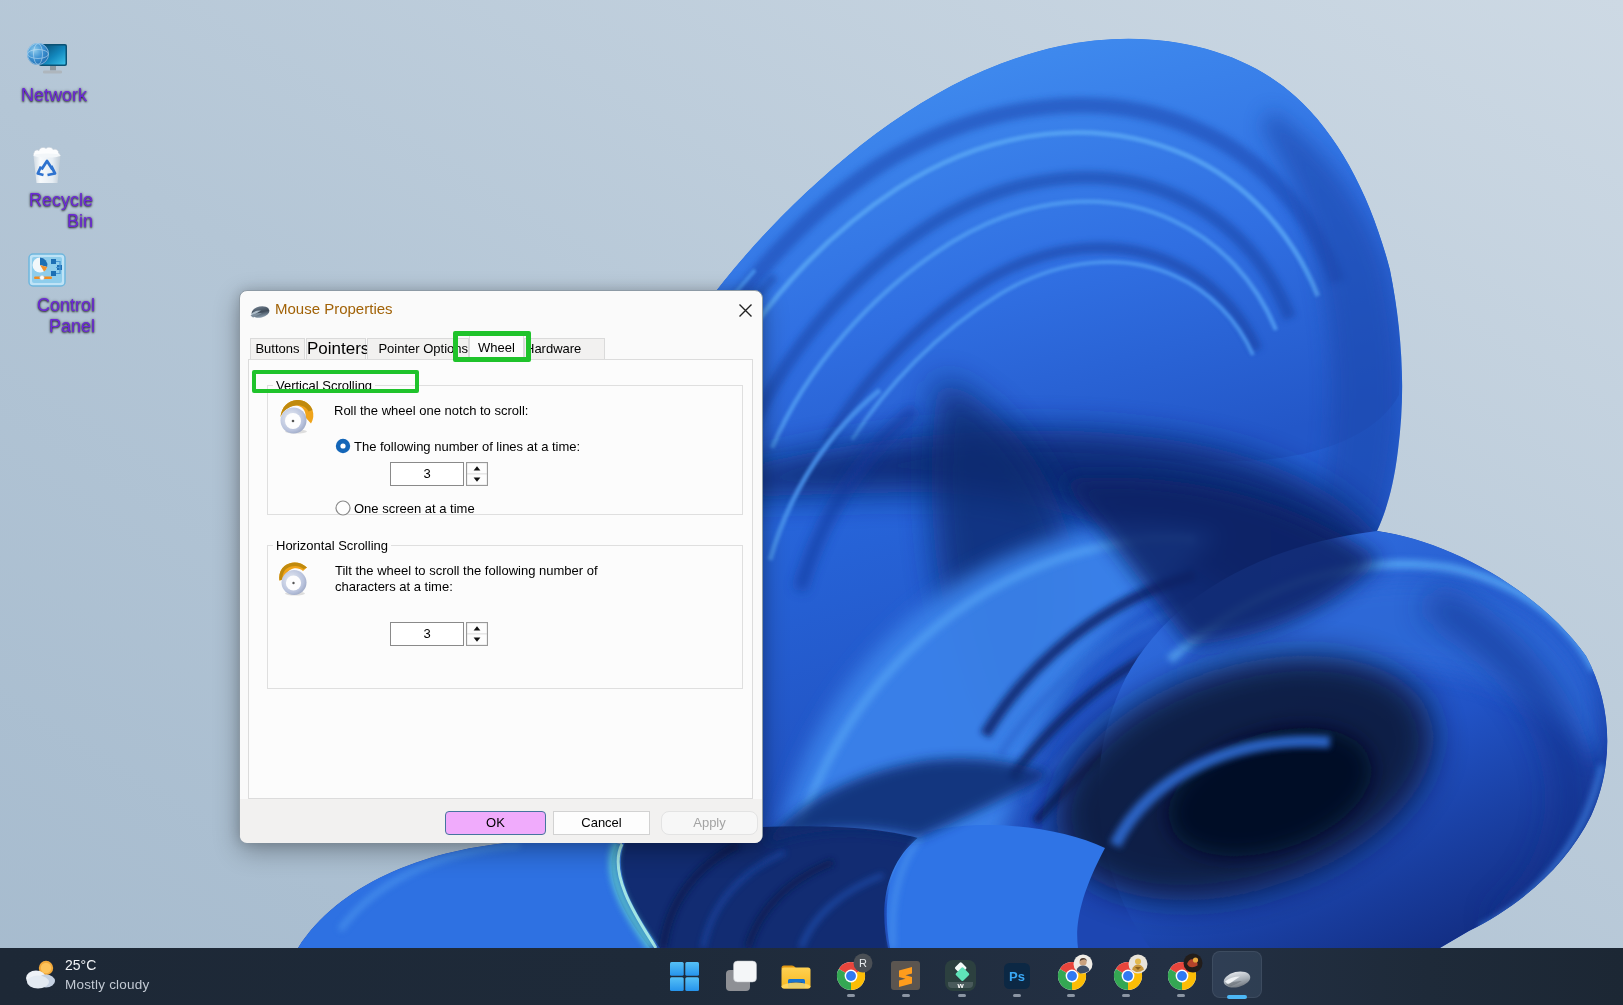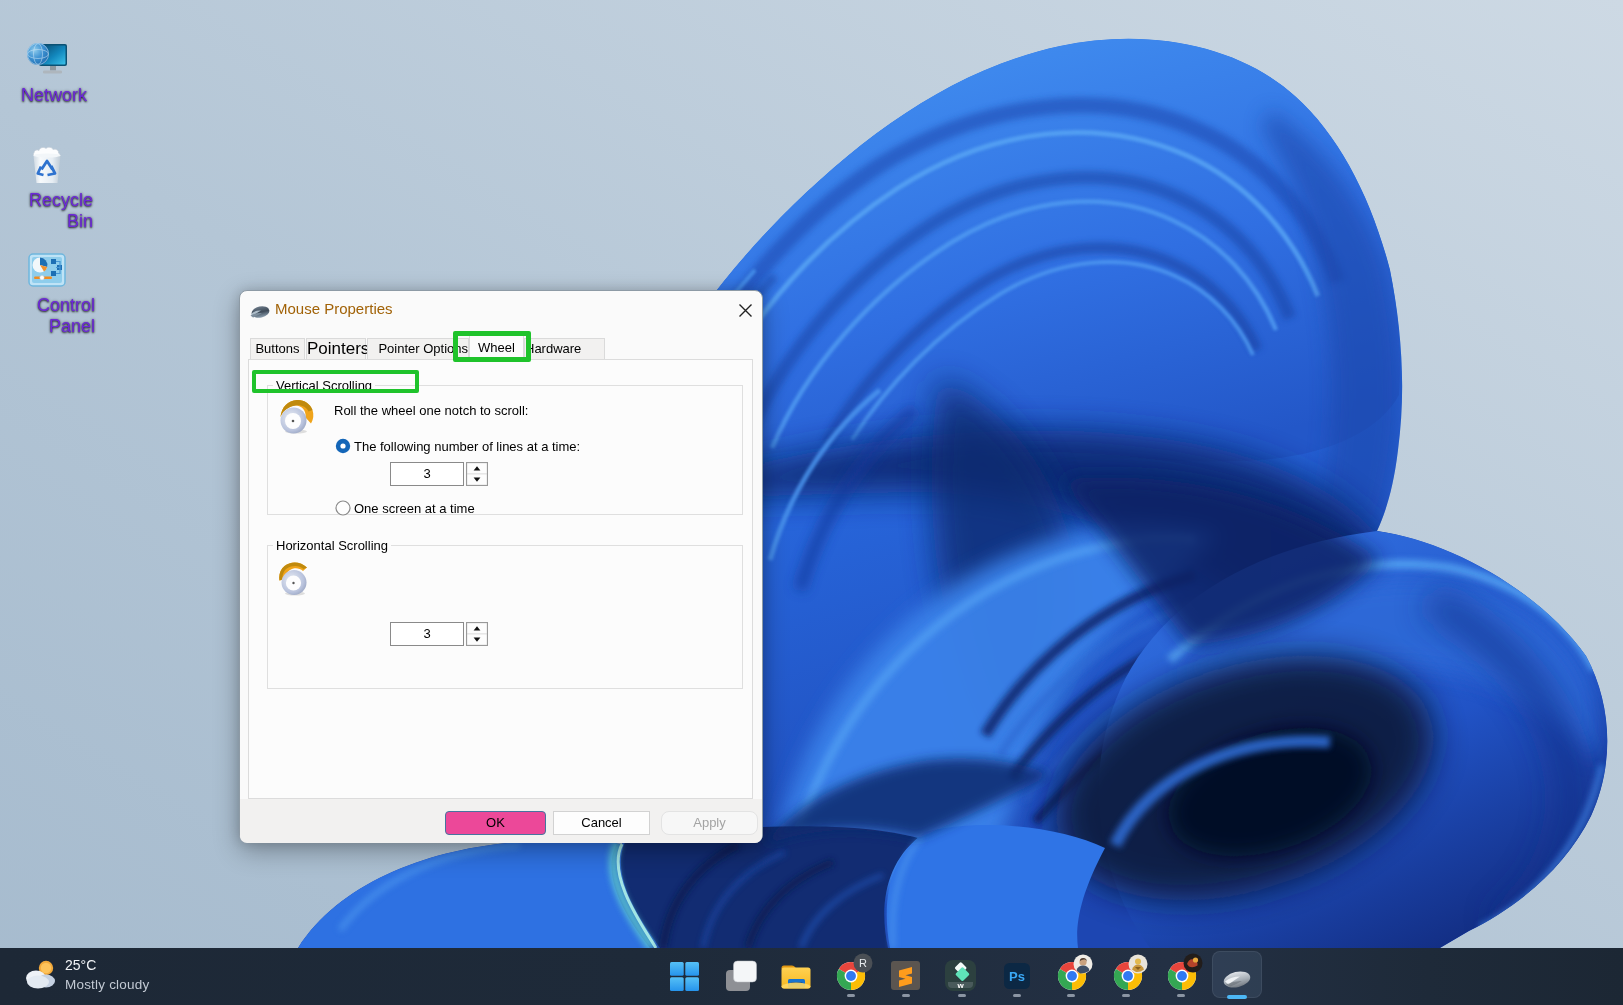--- a/index.html
+++ b/index.html
@@ -247,31 +247,32 @@
   <div class="abs" style="left:27px;top:254px;width:476px;height:144px;border:1px solid #dfdfdf;box-sizing:border-box"></div>
   <div class="abs" style="left:33px;top:247px;background:#fcfcfc;padding:0 3px;font-size:13px">Horizontal Scrolling</div>
   <svg class="abs" style="left:39px;top:270px" width="36" height="36" viewBox="0 0 36 36">
     <ellipse cx="16" cy="32.5" rx="10" ry="2" fill="#000" opacity="0.12"></ellipse>
     <path d="M28,6.5 C22,0.5 12,-0.5 5.5,5 C1.5,8.5 -0.5,13.5 0.5,19.5 L7.5,17.5 C7,12.5 9.5,8.5 14.5,7.5 C18,6.8 21.5,7.8 24,10 Z" fill="#f0a41b"></path>
     <path d="M28,6.5 C22,0.5 12,-0.5 5.5,5 C1.5,8.5 -0.5,13.5 0.5,19.5 L3.5,18.5 C3,12.5 6,7 12,5.5 C16.5,4.4 21,5 24.5,8 Z" fill="#c08a0e"></path>
     <circle cx="15" cy="21.5" r="12.5" fill="url(#whl)"></circle>
     <circle cx="14.5" cy="22" r="7.6" fill="#fdfdfe"></circle>
     <circle cx="14.5" cy="22" r="1.2" fill="#555"></circle>
   </svg>
+  <div class="abs" style="left:95px;top:272px;width:285px;line-height:16px">Tilt the wheel to scroll the following number of characters at a time:</div>
   <div class="abs" style="left:150px;top:331px;width:74px;height:24px;background:#fff;border:1px solid #8a8a8a;box-sizing:border-box;text-align:center;line-height:22px">3</div>
   <div class="abs" style="left:226px;top:331px;width:22px;height:24px;background:#f4f4f4;border:1px solid #999;box-sizing:border-box">
     <svg width="20" height="22" viewBox="0 0 20 22">
       <rect x="0" y="0" width="20" height="11" fill="#fdfdfd" stroke="#c9c9c9" stroke-width="0.5"></rect>
       <rect x="0" y="11" width="20" height="11" fill="#fdfdfd" stroke="#c9c9c9" stroke-width="0.5"></rect>
       <path d="M10 3.2 L13.4 7.6 L6.6 7.6 Z" fill="#111"></path>
       <path d="M10 18.8 L13.4 14.4 L6.6 14.4 Z" fill="#111"></path>
     </svg>
   </div>
 
-  <div class="abs" style="left:205px;top:520px;width:101px;height:24px;background:#ec4899;border:1px solid #46749e;border-radius:4px;box-sizing:border-box;text-align:center;line-height:22px">OK</div>
+  <div class="abs" style="left:205px;top:520px;width:101px;height:24px;background:#f0abfc;border:1px solid #46749e;border-radius:4px;box-sizing:border-box;text-align:center;line-height:22px">OK</div>
   <div class="abs" style="left:313px;top:520px;width:97px;height:24px;background:#fdfdfd;border:1px solid #d2d2d2;border-radius:0;box-sizing:border-box;text-align:center;line-height:22px">Cancel</div>
   <div class="abs" style="left:421px;top:520px;width:97px;height:24px;background:#f7f7f7;border:1px solid #e3e3e3;border-radius:8px;box-sizing:border-box;text-align:center;line-height:22px;color:#a3a3a3">Apply</div>
 </div>
 
 <div class="abs" style="left:453px;top:331px;width:78px;height:31px;border:5px solid #1fc32b;box-sizing:border-box;border-radius:2px"></div>
 <div class="abs" style="left:252px;top:370px;width:167px;height:23px;border:4px solid #1fc32b;box-sizing:border-box;border-radius:2px"></div>
 
 <svg width="0" height="0" style="position:absolute">
   <defs>
     <g id="chrome">

